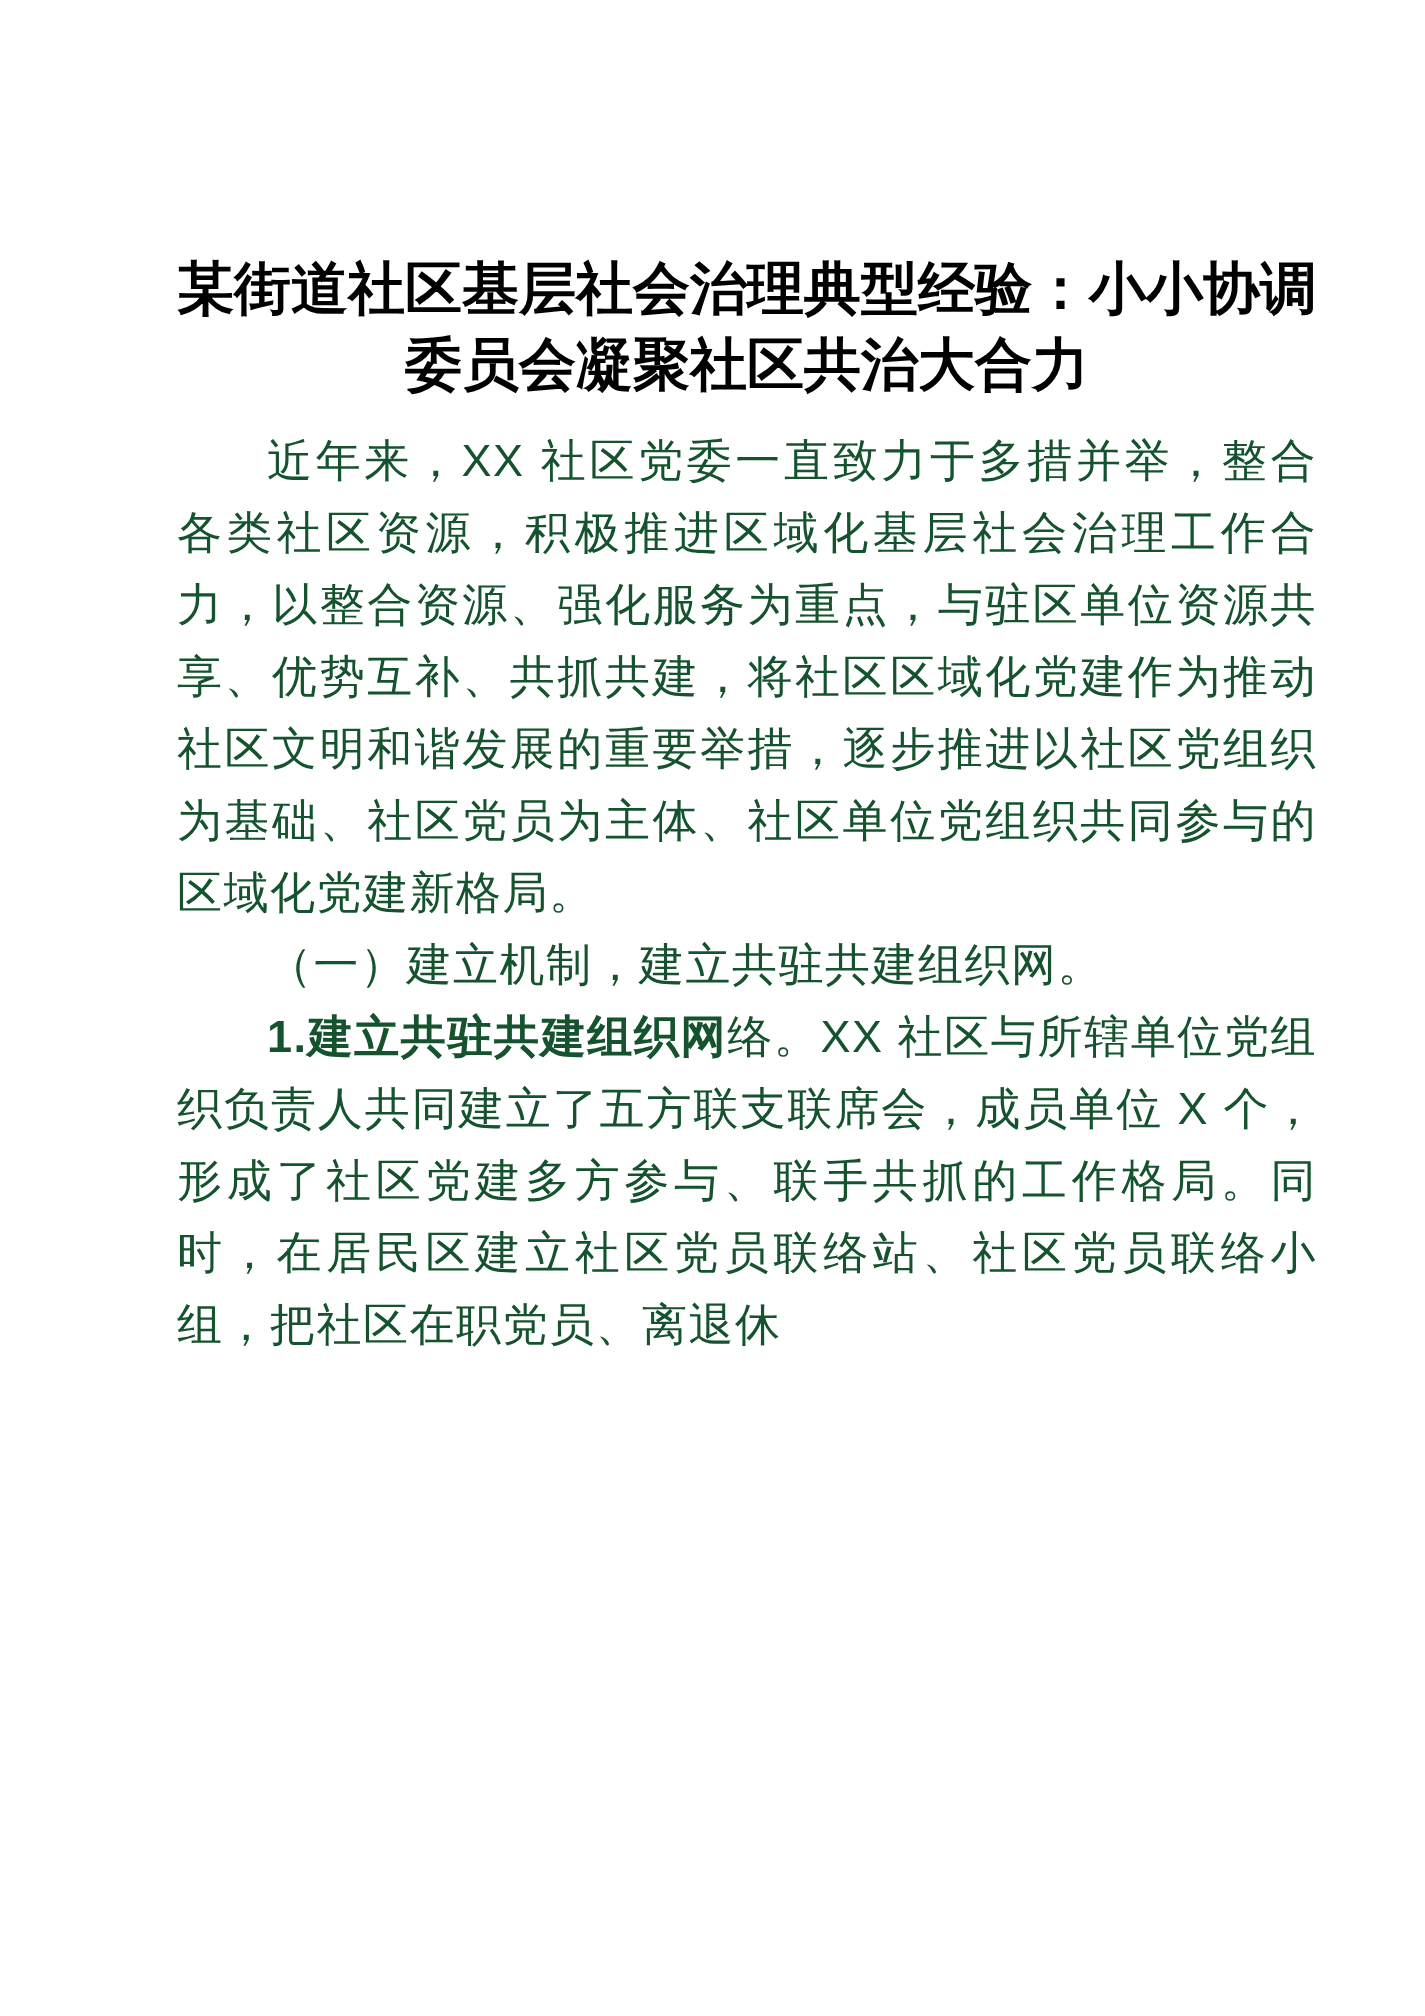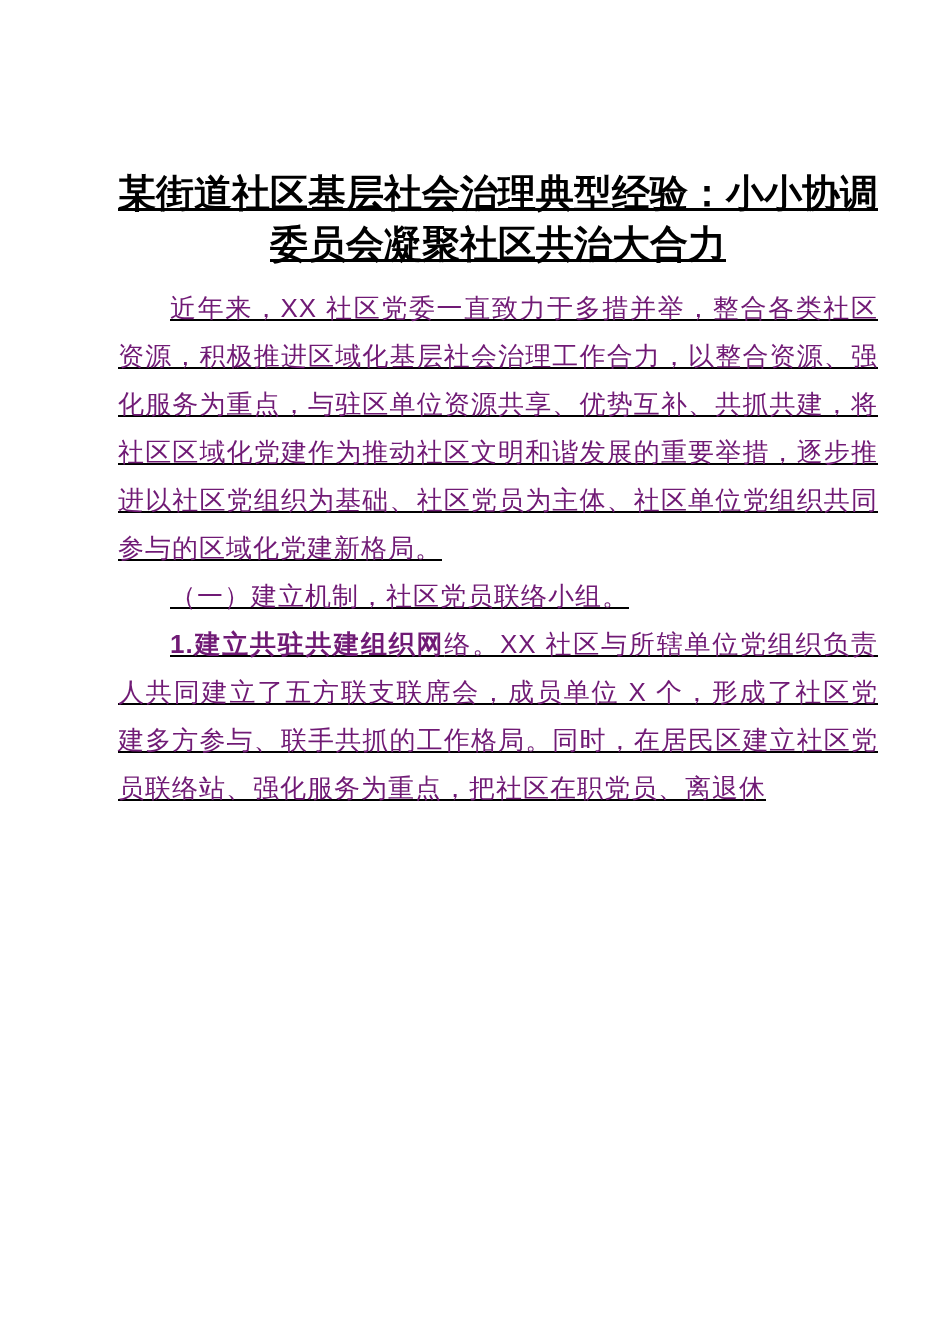--- a/index.html
+++ b/index.html
@@ -24,36 +24,36 @@
     font-family: "Liberation Serif", "DejaVu Serif", serif;
     font-weight: bold;
     font-size: 38px;
     line-height: 51px;
     text-align: center;
     color: #000000;
     margin: 0 0 14px 0;
   }
   .doc-body p {
     font-family: "Liberation Sans", "DejaVu Sans", sans-serif;
-    font-size: 26px;
+    font-size: 30px;
     line-height: 48px;
-    color: #701a75;
+    color: #14532d;
     text-align: justify;
     text-indent: 2em;
     letter-spacing: 1px;
     margin: 0;
   }
   .run-bold {
     font-weight: bold;
     margin-top: 48px;
   }
 </style>
 </head>
 <body style="background: rgb(255, 255, 255);">
 
-<div class="page" style="background: rgb(255, 255, 255); text-decoration: underline;">
+<div class="page" style="background: rgb(255, 255, 255);">
   <h1 class="doc-title">某街道社区基层社会治理典型经验：小小协调委员会凝聚社区共治大合力</h1>
   <div class="doc-body" id="doc-body">
       <p><span>近年来，XX 社区党委一直致力于多措并举，整合各类社区资源，积极推进区域化基层社会治理工作合力，以整合资源、强化服务为重点，与驻区单位资源共享、优势互补、共抓共建，将社区区域化党建作为推动社区文明和谐发展的重要举措，逐步推进以社区党组织为基础、社区党员为主体、社区单位党组织共同参与的区域化党建新格局。</span></p>
-      <p><span>（一）建立机制，社区党员联络小组。</span></p>
-      <p><span class="run-bold">1.建立共驻共建组织网</span><span>络。XX 社区与所辖单位党组织负责人共同建立了五方联支联席会，成员单位 X 个，形成了社区党建多方参与、联手共抓的工作格局。同时，在居民区建立社区党员联络站、强化服务为重点，把社区在职党员、离退休</span></p>
+      <p><span>（一）建立机制，建立共驻共建组织网。</span></p>
+      <p><span class="run-bold">1.建立共驻共建组织网</span><span>络。XX 社区与所辖单位党组织负责人共同建立了五方联支联席会，成员单位 X 个，形成了社区党建多方参与、联手共抓的工作格局。同时，在居民区建立社区党员联络站、社区党员联络小组，把社区在职党员、离退休</span></p>
     </div>
 </div>
 
 </body></html>

